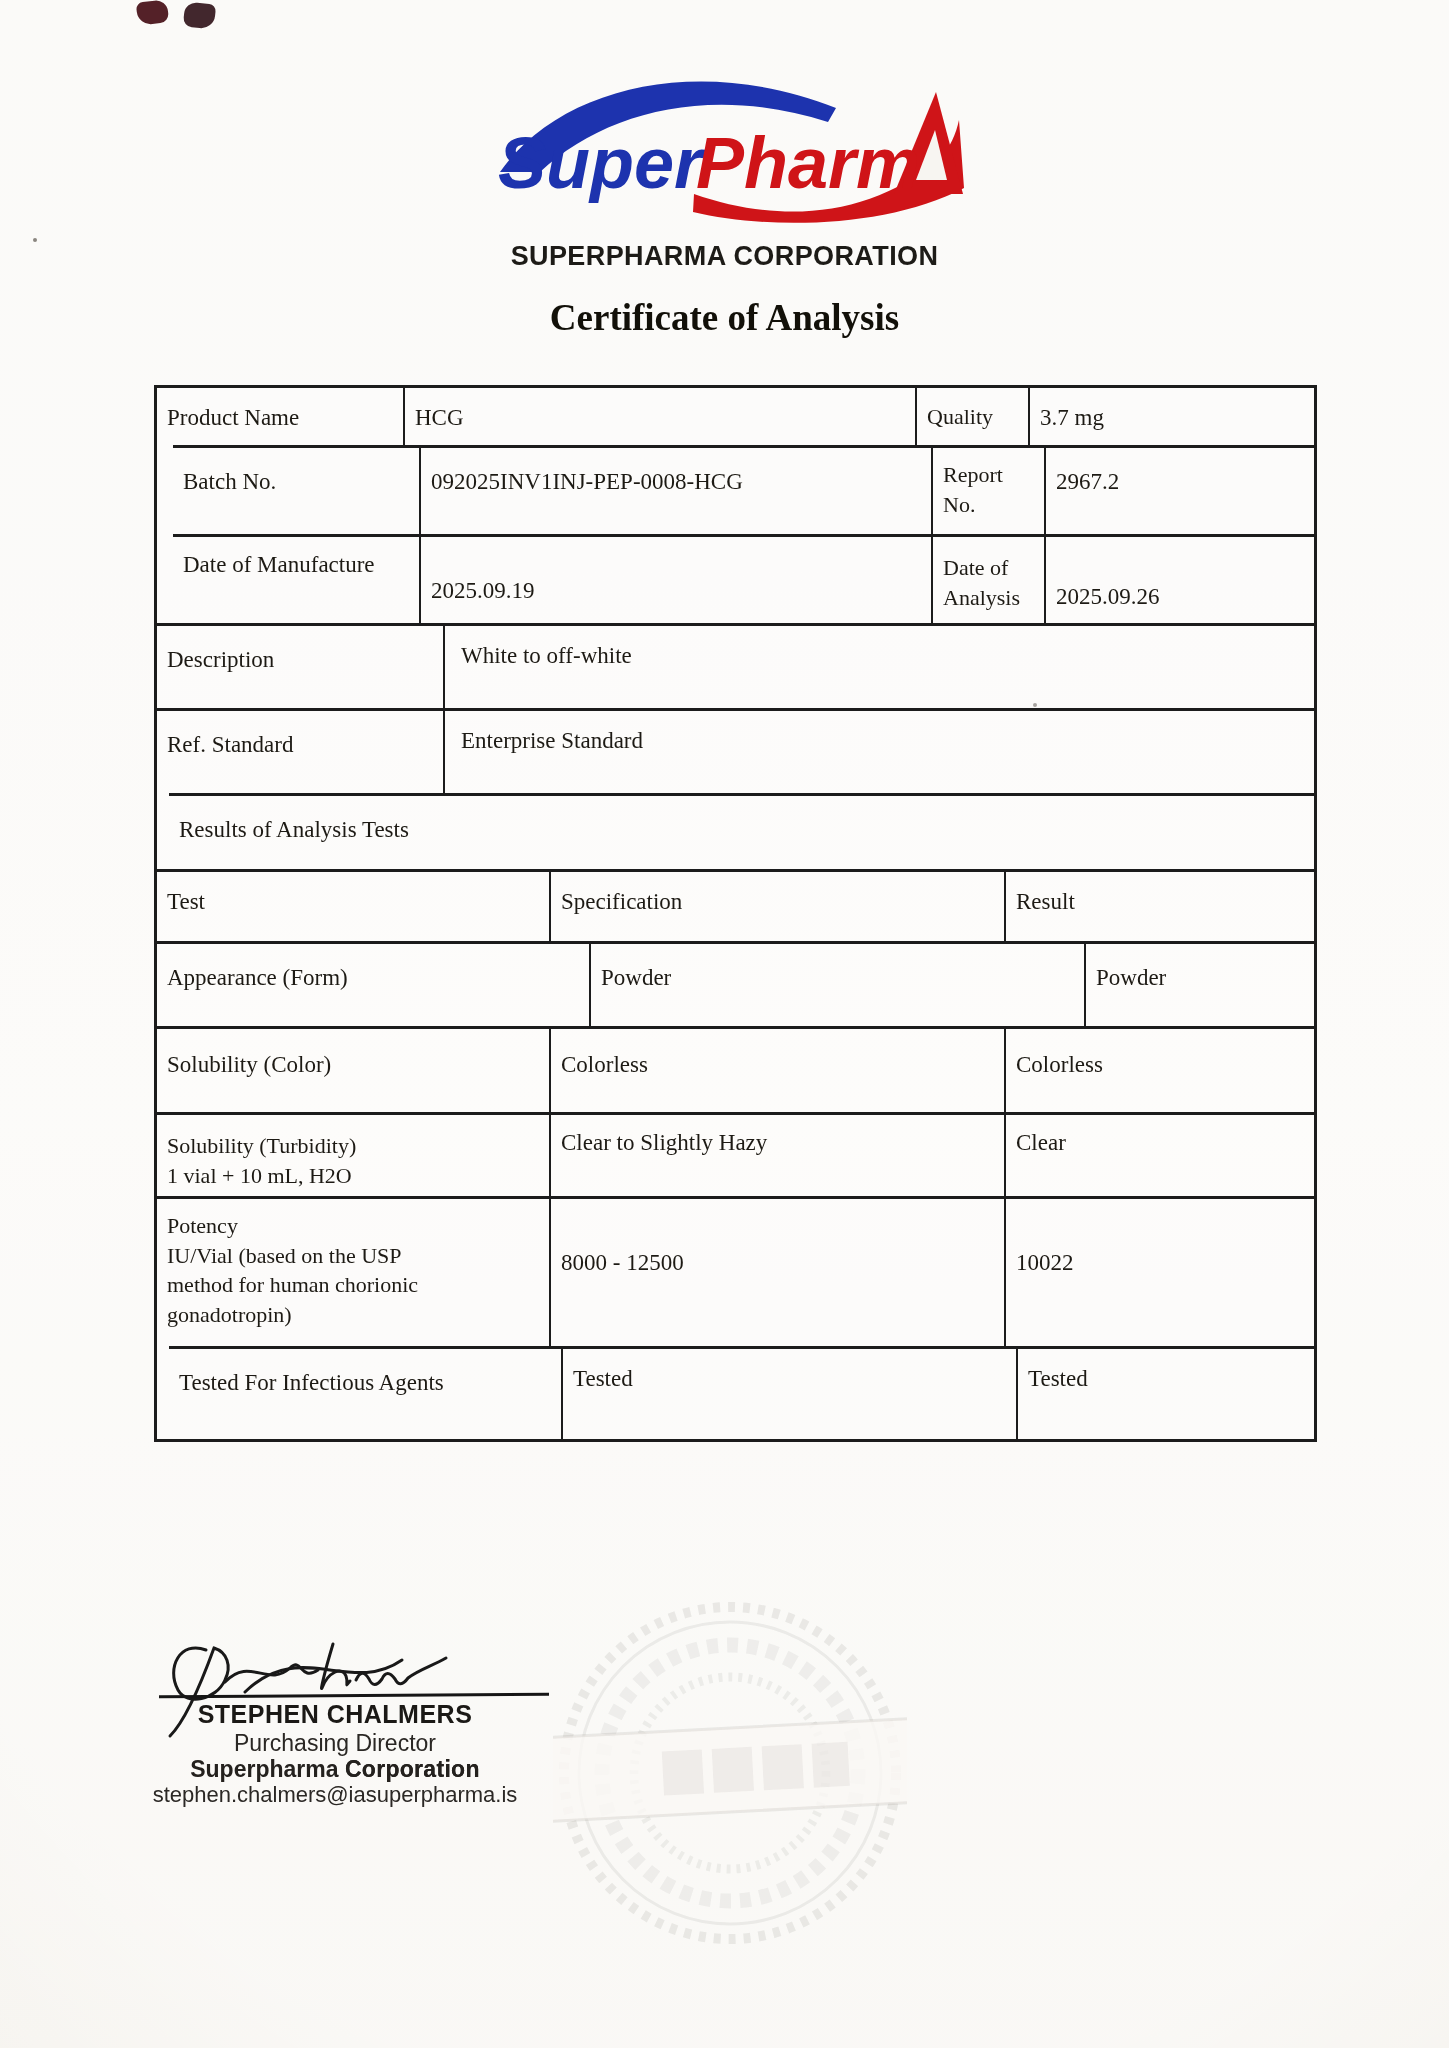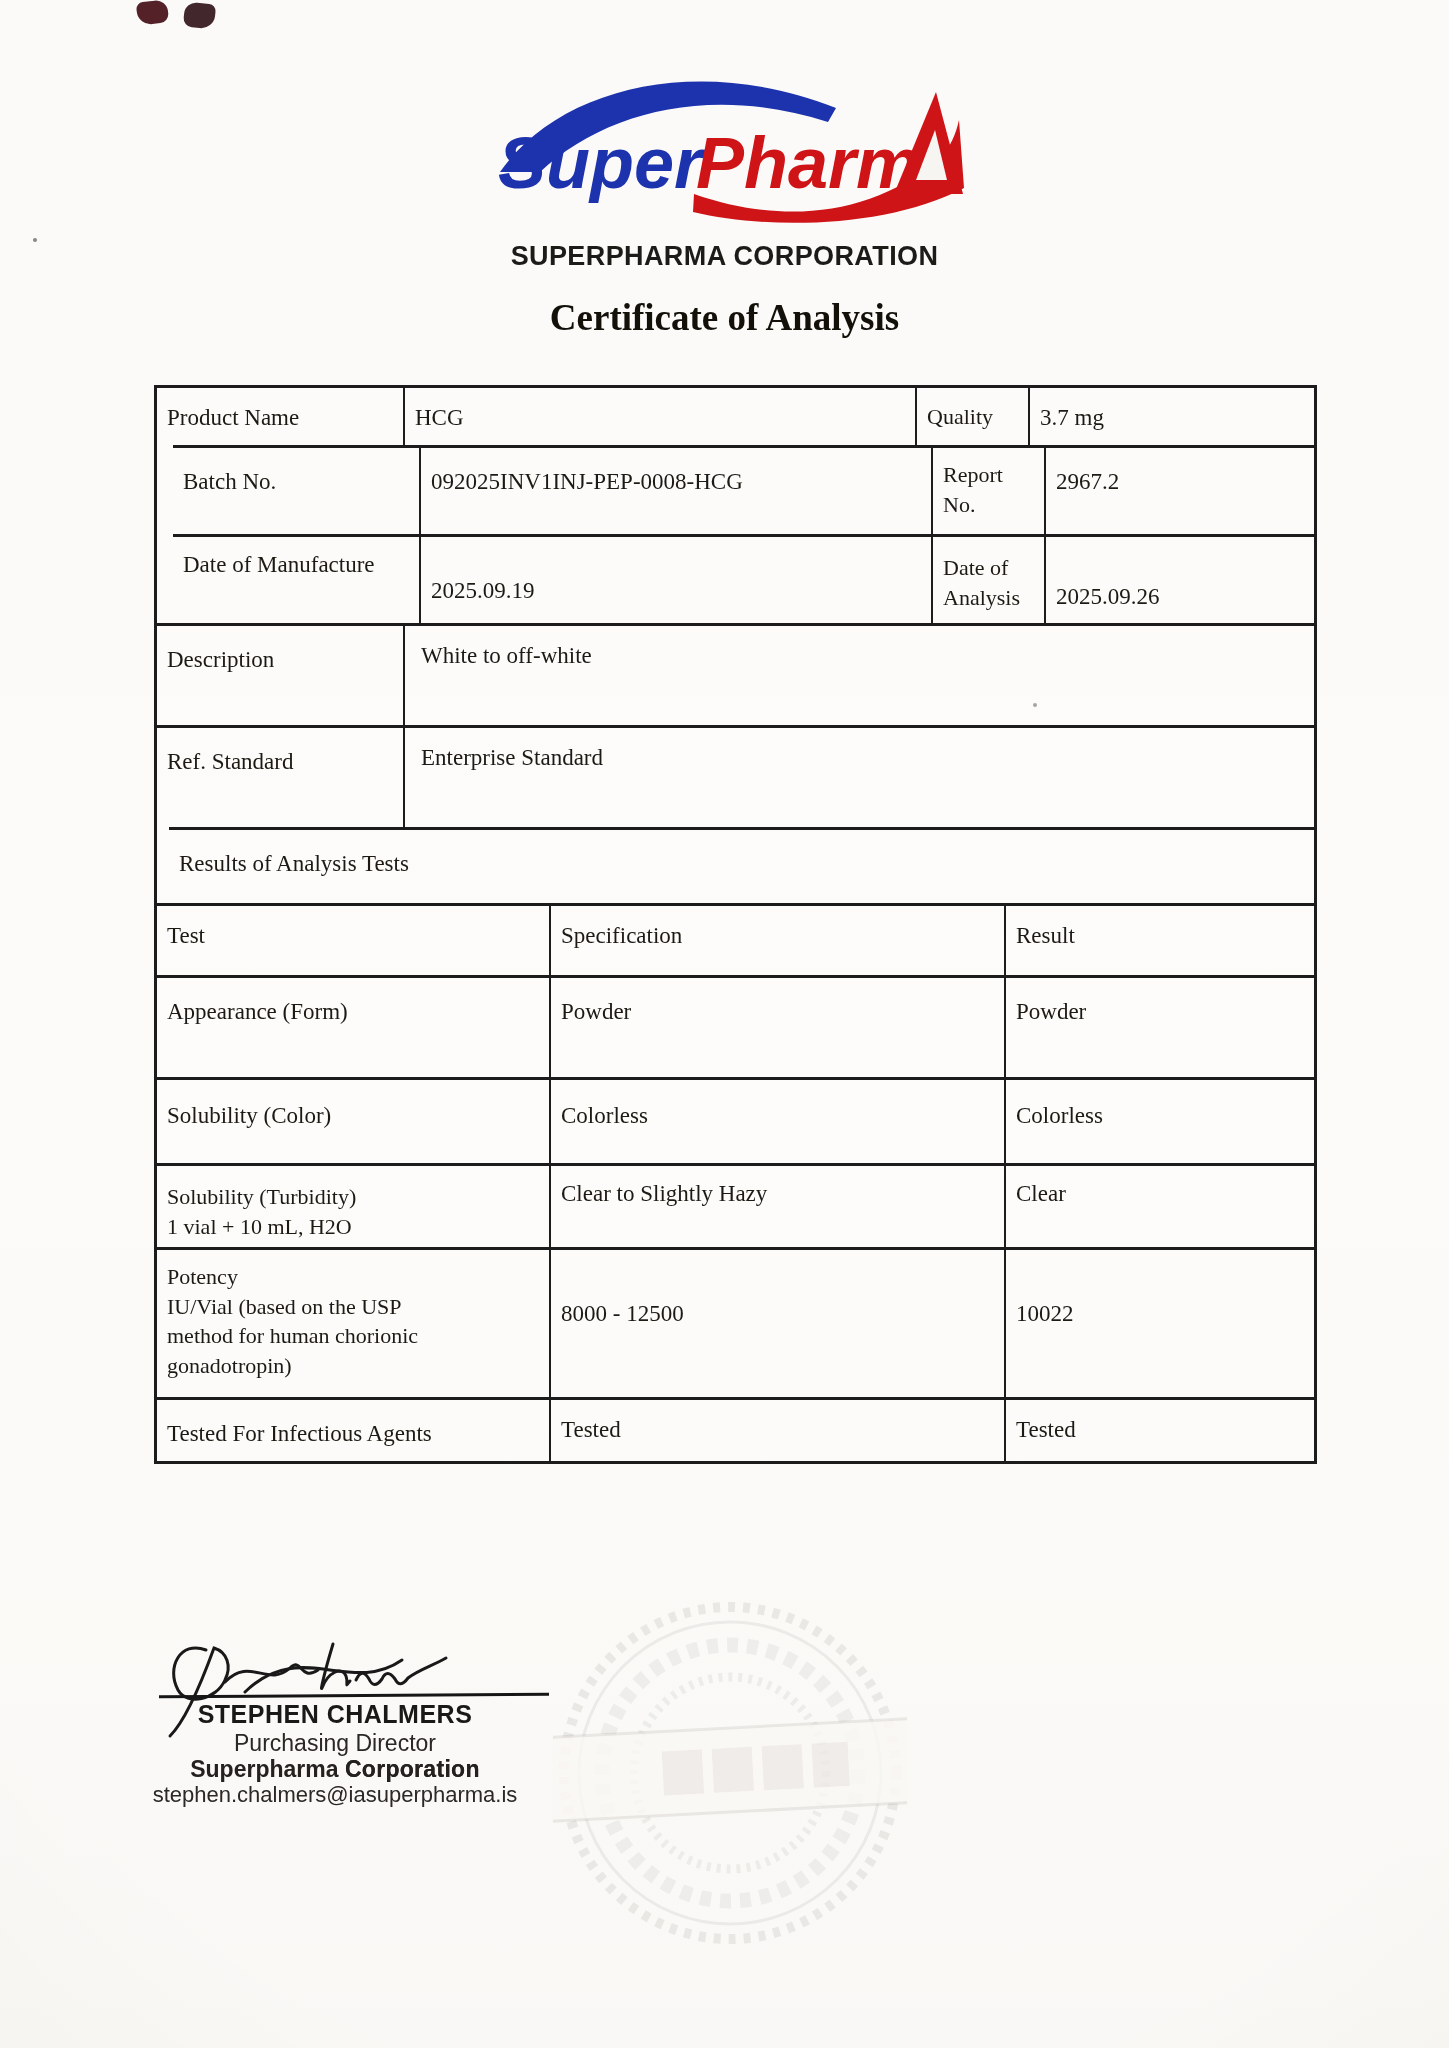--- a/index.html
+++ b/index.html
@@ -60,23 +60,23 @@
     padding:16px 10px 4px 10px;
     line-height:1.4;
     overflow:hidden;
   }
   .cell.left{text-align:left;padding-left:16px;}
   .cell.pre{white-space:pre-line;}
   .cols-4{grid-template-columns:246px 512px 113px 1fr;}
   .cols-2{grid-template-columns:246px 1fr;}
   .cols-1{grid-template-columns:1fr;}
   .cols-3{grid-template-columns:392px 455px 1fr;}
-  .h57{height:57px;}  .h89{height:89px;margin-left:16px;}  .h85{height:102px;}
+  .h57{height:57px;}  .h89{height:89px;margin-left:16px;}  .h85{height:85px;gap:40px;}
   .h76{height:76px;margin-left:12px;}  .h72{height:72px;}  .h86{height:86px;}
-  .h84{height:84px;}  .h150{height:150px;}.h83{height:64px;}
+  .h84{height:84px;}  .h150{height:150px;}.h83{height:93px;margin-left:12px;}
   .pt8{padding-top:12px;}   .pt10{} .pt12{padding-top:12px;}
   .pt14{padding-top:14px;} .pt18{padding-top:18px;} .pt20{padding-top:20px;}
   .pt38{padding-top:38px;} .pt44{padding-top:44px;} .pt48{padding-top:48px;}
   .small{font-size:22px;line-height:1.35;}
 
   
   .sig-block{
     position:absolute;left:145px;top:1630px;width:380px;
     text-align:center;
     font-family:"Liberation Sans", sans-serif;

